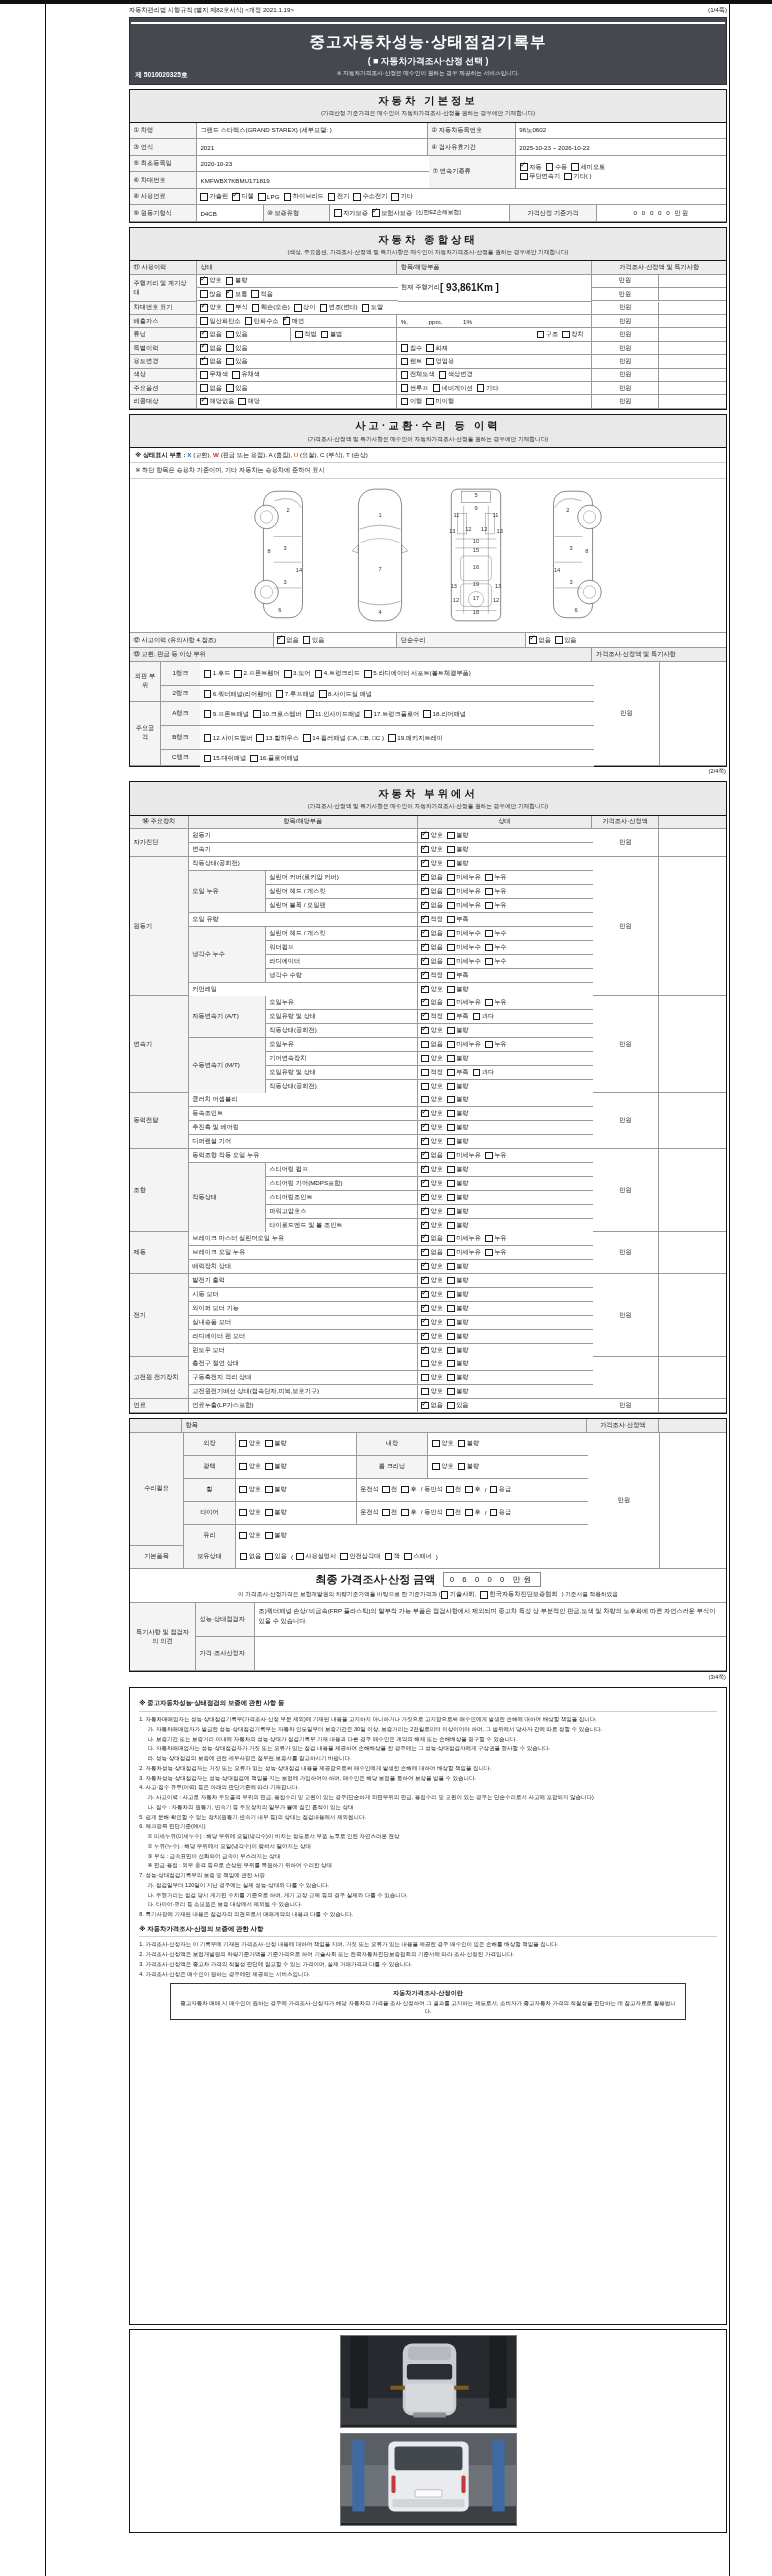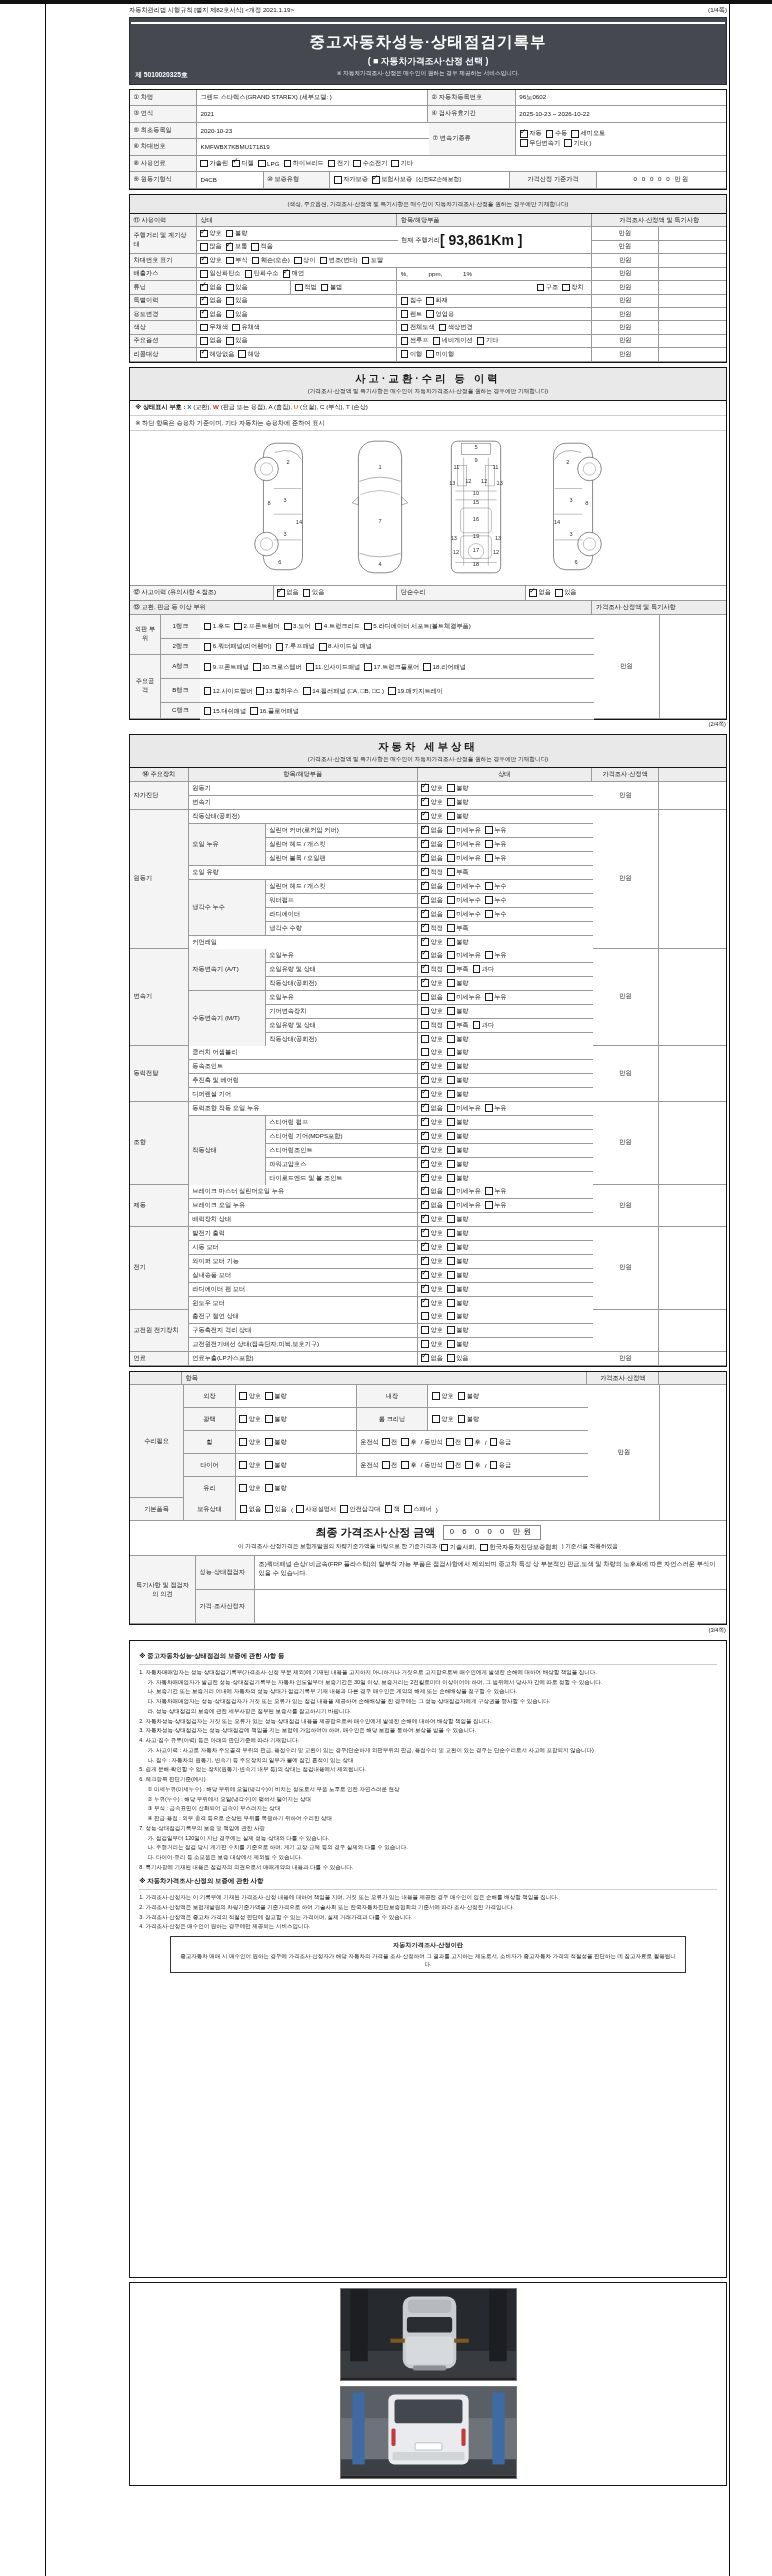--- a/index.html
+++ b/index.html
@@ -31,21 +31,21 @@
 .cbi{display:inline-flex;align-items:center;margin-right:4.1px;white-space:nowrap;}
 .cb{width:5.7px;height:5.7px;border:1px solid #1c1c1c;background:#fff;display:inline-block;margin-right:1.5px;position:relative;flex:0 0 auto;}
 .cb.on:after{content:"✓";position:absolute;left:-1px;top:-4.1px;font-size:7.7px;font-weight:700;color:#0c0c0c;}
 .cbl{font-size:6.2px;}
 .pagemark{text-align:right;font-size:5.7px;padding:1.5px 1px 1px 0;}
 .legend{font-size:6.2px;padding:2.6px 5.2px;border-bottom:0.5px solid #cfcfcf;background:#fff;}
 .legend b{font-weight:700;}
 .lx{color:#2b5fc0;font-weight:700;} .lw{color:#c03030;font-weight:700;} .lu{color:#c07a20;font-weight:700;}
 .diagwrap{display:flex;justify-content:center;gap:24px;padding:6.2px 0 7.2px 0;border-bottom:0.5px solid #9a9a9a;background:#fff;}
 .diag svg{display:block;}
-.mil{font-weight:700;font-size:14px;}
+.mil{font-weight:700;font-size:10px;}
 .finband{border-bottom:0.5px solid #9a9a9a;background:#fff;padding:3.6px 0 3.1px 0;}
 .finrow{display:flex;justify-content:center;align-items:center;gap:8.2px;}
 .finlabel{font-size:11px;font-weight:700;}
 .finval{border:0.5px solid #888;padding:1.5px 5.2px;font-size:7.7px;letter-spacing:3.1px;}
 .finnote{text-align:center;font-size:5.7px;margin-top:3.1px;display:flex;justify-content:center;align-items:center;}
 .noticebody{padding:5.2px 9.3px 6.2px 9.3px;font-size:5.5px;line-height:1.5;}
 .nh{font-size:6.4px;font-weight:700;margin:5.2px 0 3.1px 0;border-bottom:0.5px solid #cfcfcf;padding-bottom:3.1px;}
 .nitem{margin:1.5px 0;}
 .nsub{margin-left:8.2px;}
 .nbox{border:0.8px solid #333;margin:5.2px 31px;padding:3.6px 6.2px;text-align:center;}
@@ -70,20 +70,24 @@
 
   <div class="titlebox">
     <div class="whiterule"></div>
     <div class="big">중고자동차성능·상태점검기록부</div>
     <div class="mid">( ■ 자동차가격조사·산정 선택 )</div>
     <div class="note">※ 자동차가격조사·산정은 매수인이 원하는 경우 제공하는 서비스입니다.</div>
     <div class="docno">제 5010020325호</div>
   </div>
 
   <div class="secbox" id="sec-basic">
+    <div class="sechead">
+      <div class="t">자동차 기본정보</div>
+      <div class="s">(가격산정 기준가격은 매수인이 자동차가격조사·산정을 원하는 경우에만 기재합니다)</div>
+    </div>
     <div id="basic-body">
         <div class="r" style="height: 16.5px;">
           <div class="c lab" style="width: 67px; height: 16.5px;">① 차명</div>
           <div class="c " style="width: 232px; height: 16.5px;">그랜드 스타렉스(GRAND STAREX) (세부모델: )</div>
           <div class="c lab" style="width: 88px; height: 16.5px;">② 자동차등록번호</div>
           <div class="c " style="width: 211px; height: 16.5px;">96노0602</div>
         </div>
         <div class="r" style="height: 16.5px;">
           <div class="c lab" style="width: 67px; height: 16.5px;">③ 연식</div>
           <div class="c " style="width: 232px; height: 16.5px;">2021</div>
@@ -173,20 +177,21 @@
             <span style="font-size: 5.7px;">[신한EZ손해보험]</span>
           </div>
           <div class="c lab ctr" style="width: 88px; height: 16.5px;">가격산정 기준가격</div>
           <div class="c ctr" style="width: 129px; height: 16.5px; letter-spacing: 1.5px;">0 0 0 0 0 만원</div>
         </div>
       </div>
   </div>
 
   <div class="secbox" id="sec-overall">
     <div class="sechead">
+      <div class="t">자동차 종합상태</div>
       <div class="s">(색상, 주요옵션, 가격조사·산정액 및 특기사항은 매수인이 자동차가격조사·산정을 원하는 경우에만 기재합니다)</div>
     </div>
     <div id="overall-body">
         <div class="r" style="height: 13.4px;">
           <div class="c hd" style="width: 67px; height: 13.4px;">⑪ 사용이력</div>
           <div class="c hd" style="width: 201px; height: 13.4px;">상태</div>
           <div class="c hd" style="width: 196px; height: 13.4px;">항목/해당부품</div>
           <div class="c hd ctr" style="width: 134px; height: 13.4px;">가격조사·산정액 및 특기사항</div>
         </div>
         <div class="r" style="height: 27px;">
@@ -705,21 +710,21 @@
           </div>
           <div class="c ctr" style="width: 67px; height: 104px;">만원</div>
           <div class="c " style="width: 67px; height: 104px;"></div>
         </div>
       </div>
   </div>
   <div class="pagemark">(2/4쪽)</div>
 
   <div class="secbox" id="sec-detail">
     <div class="sechead">
-      <div class="t">자동차 세부상태</div>
+      <div class="t">자동차 부위에서</div>
       <div class="s">(가격조사·산정액 및 특기사항은 매수인이 자동차가격조사·산정을 원하는 경우에만 기재합니다)</div>
     </div>
     <div id="detail-body">
         <div class="r" style="height: 13.4px;">
           <div class="c hd ctr" style="width: 59px; height: 13.4px;">⑭ 주요장치</div>
           <div class="c hd ctr" style="width: 229px; height: 13.4px;">항목/해당부품</div>
           <div class="c hd ctr" style="width: 175px; height: 13.4px;">상태</div>
           <div class="c hd ctr" style="width: 67px; height: 13.4px;">가격조사·산정액</div>
           <div class="c hd ctr" style="width: 67px; height: 13.4px;"></div>
         </div>

